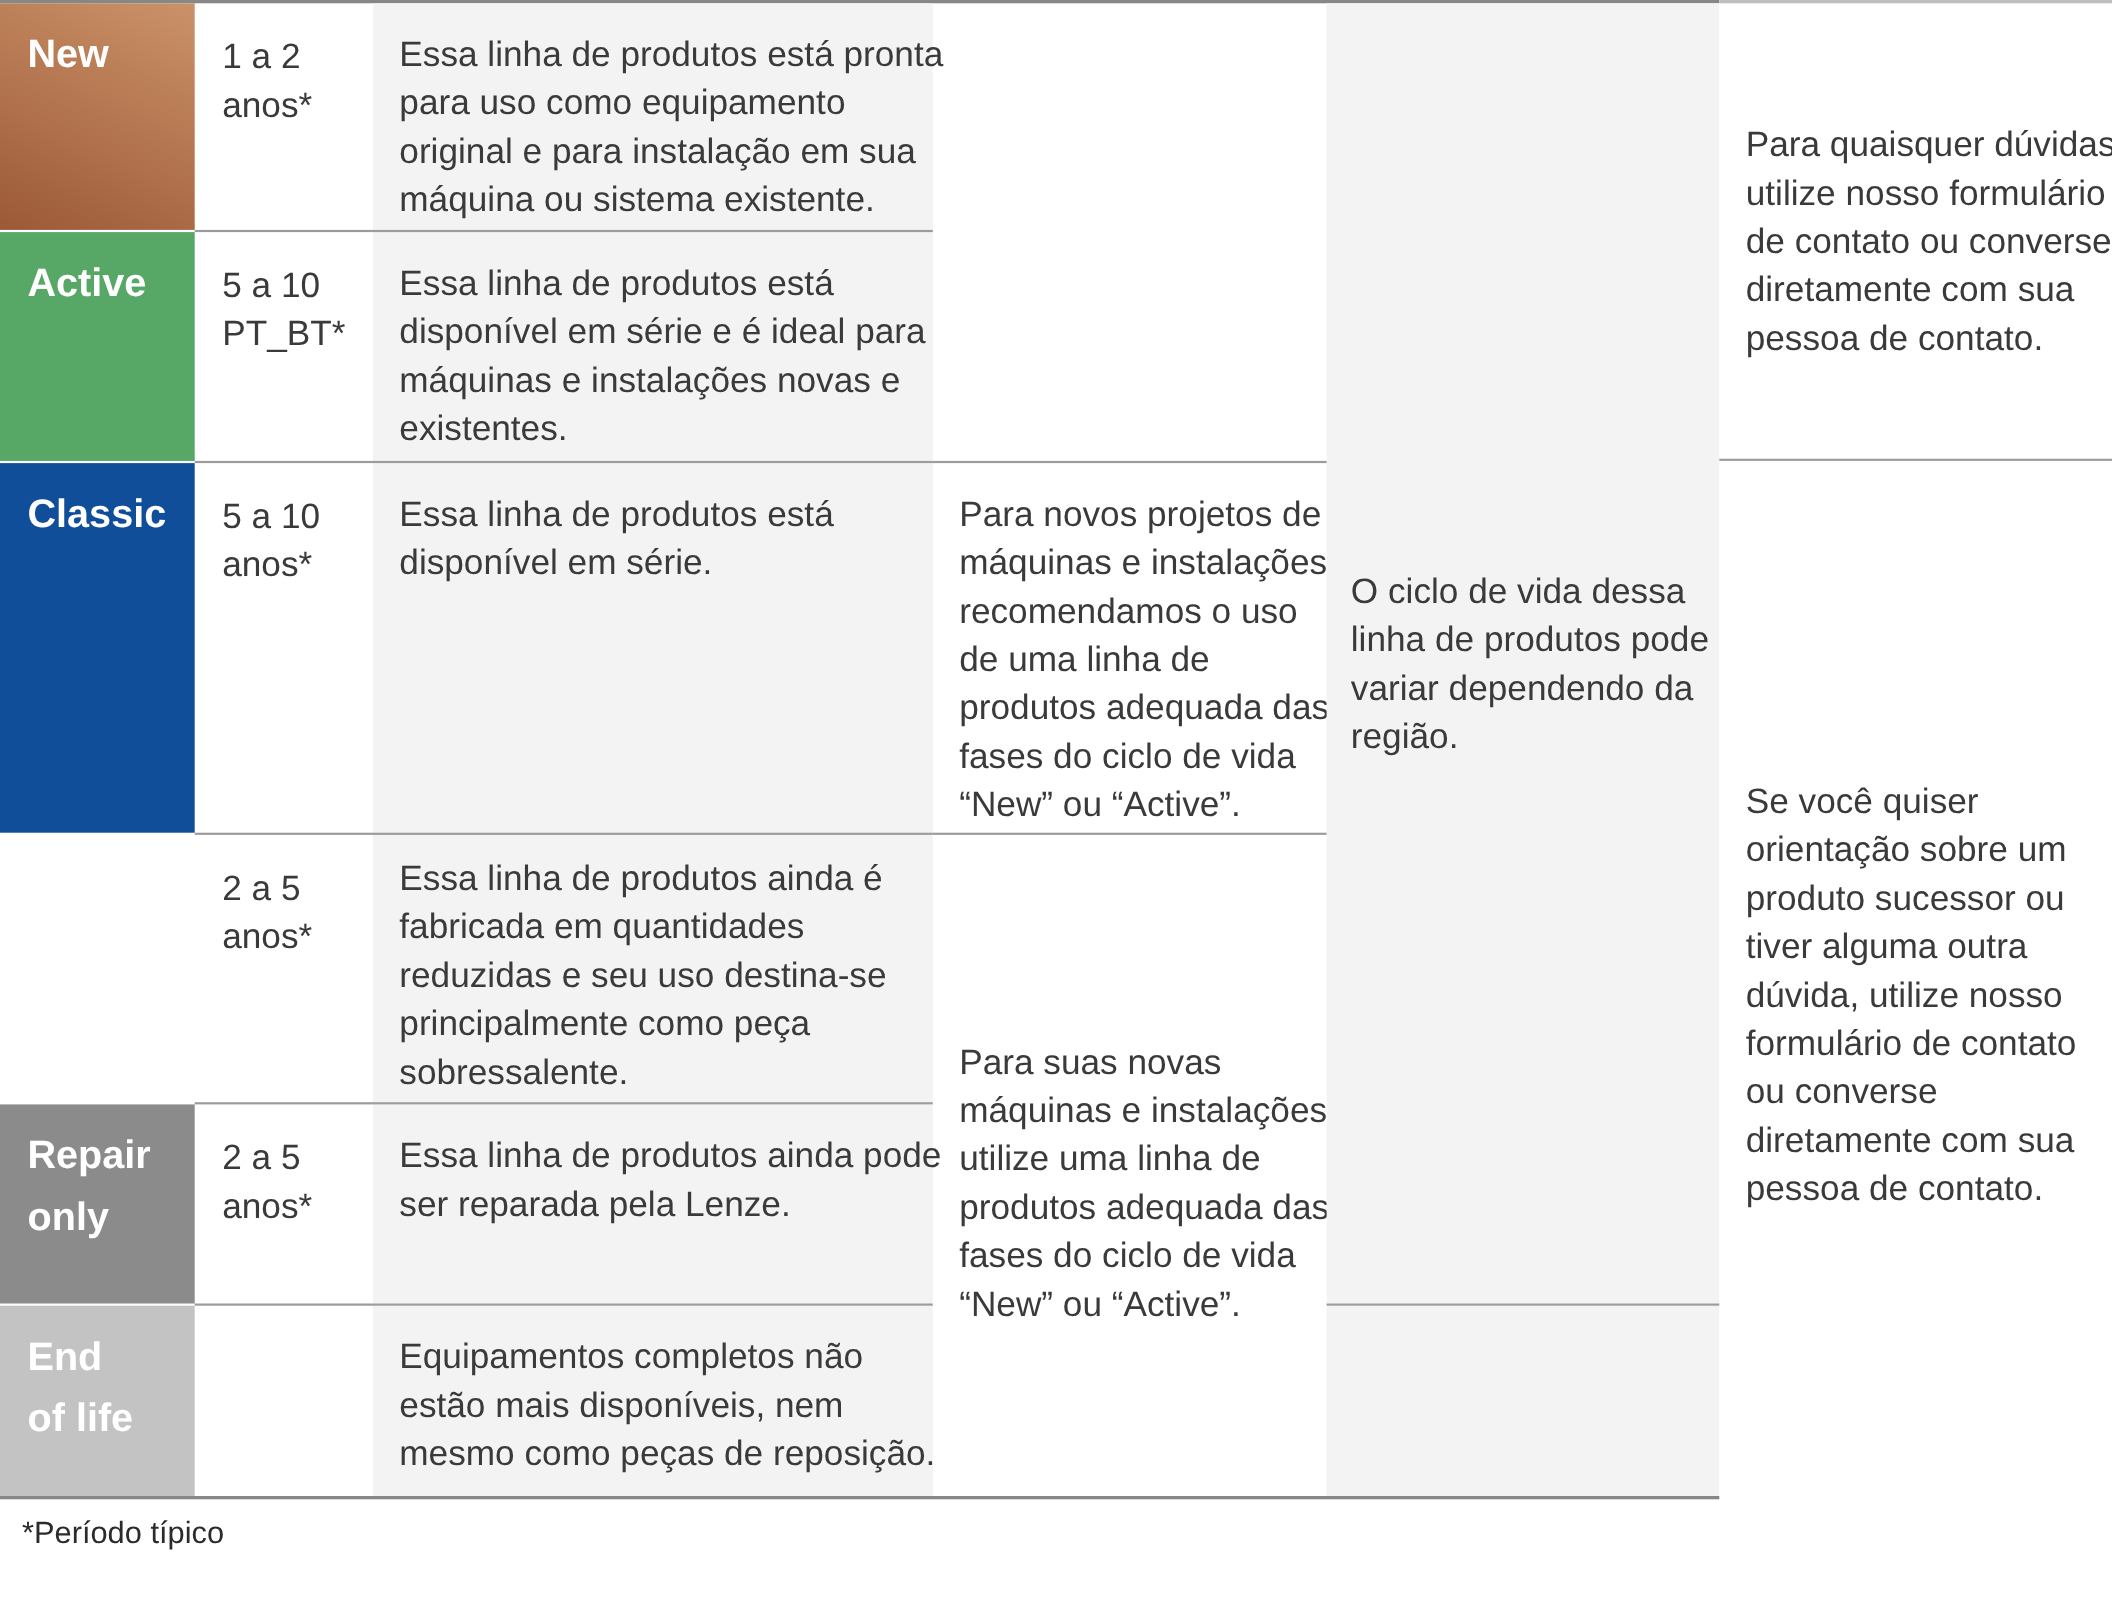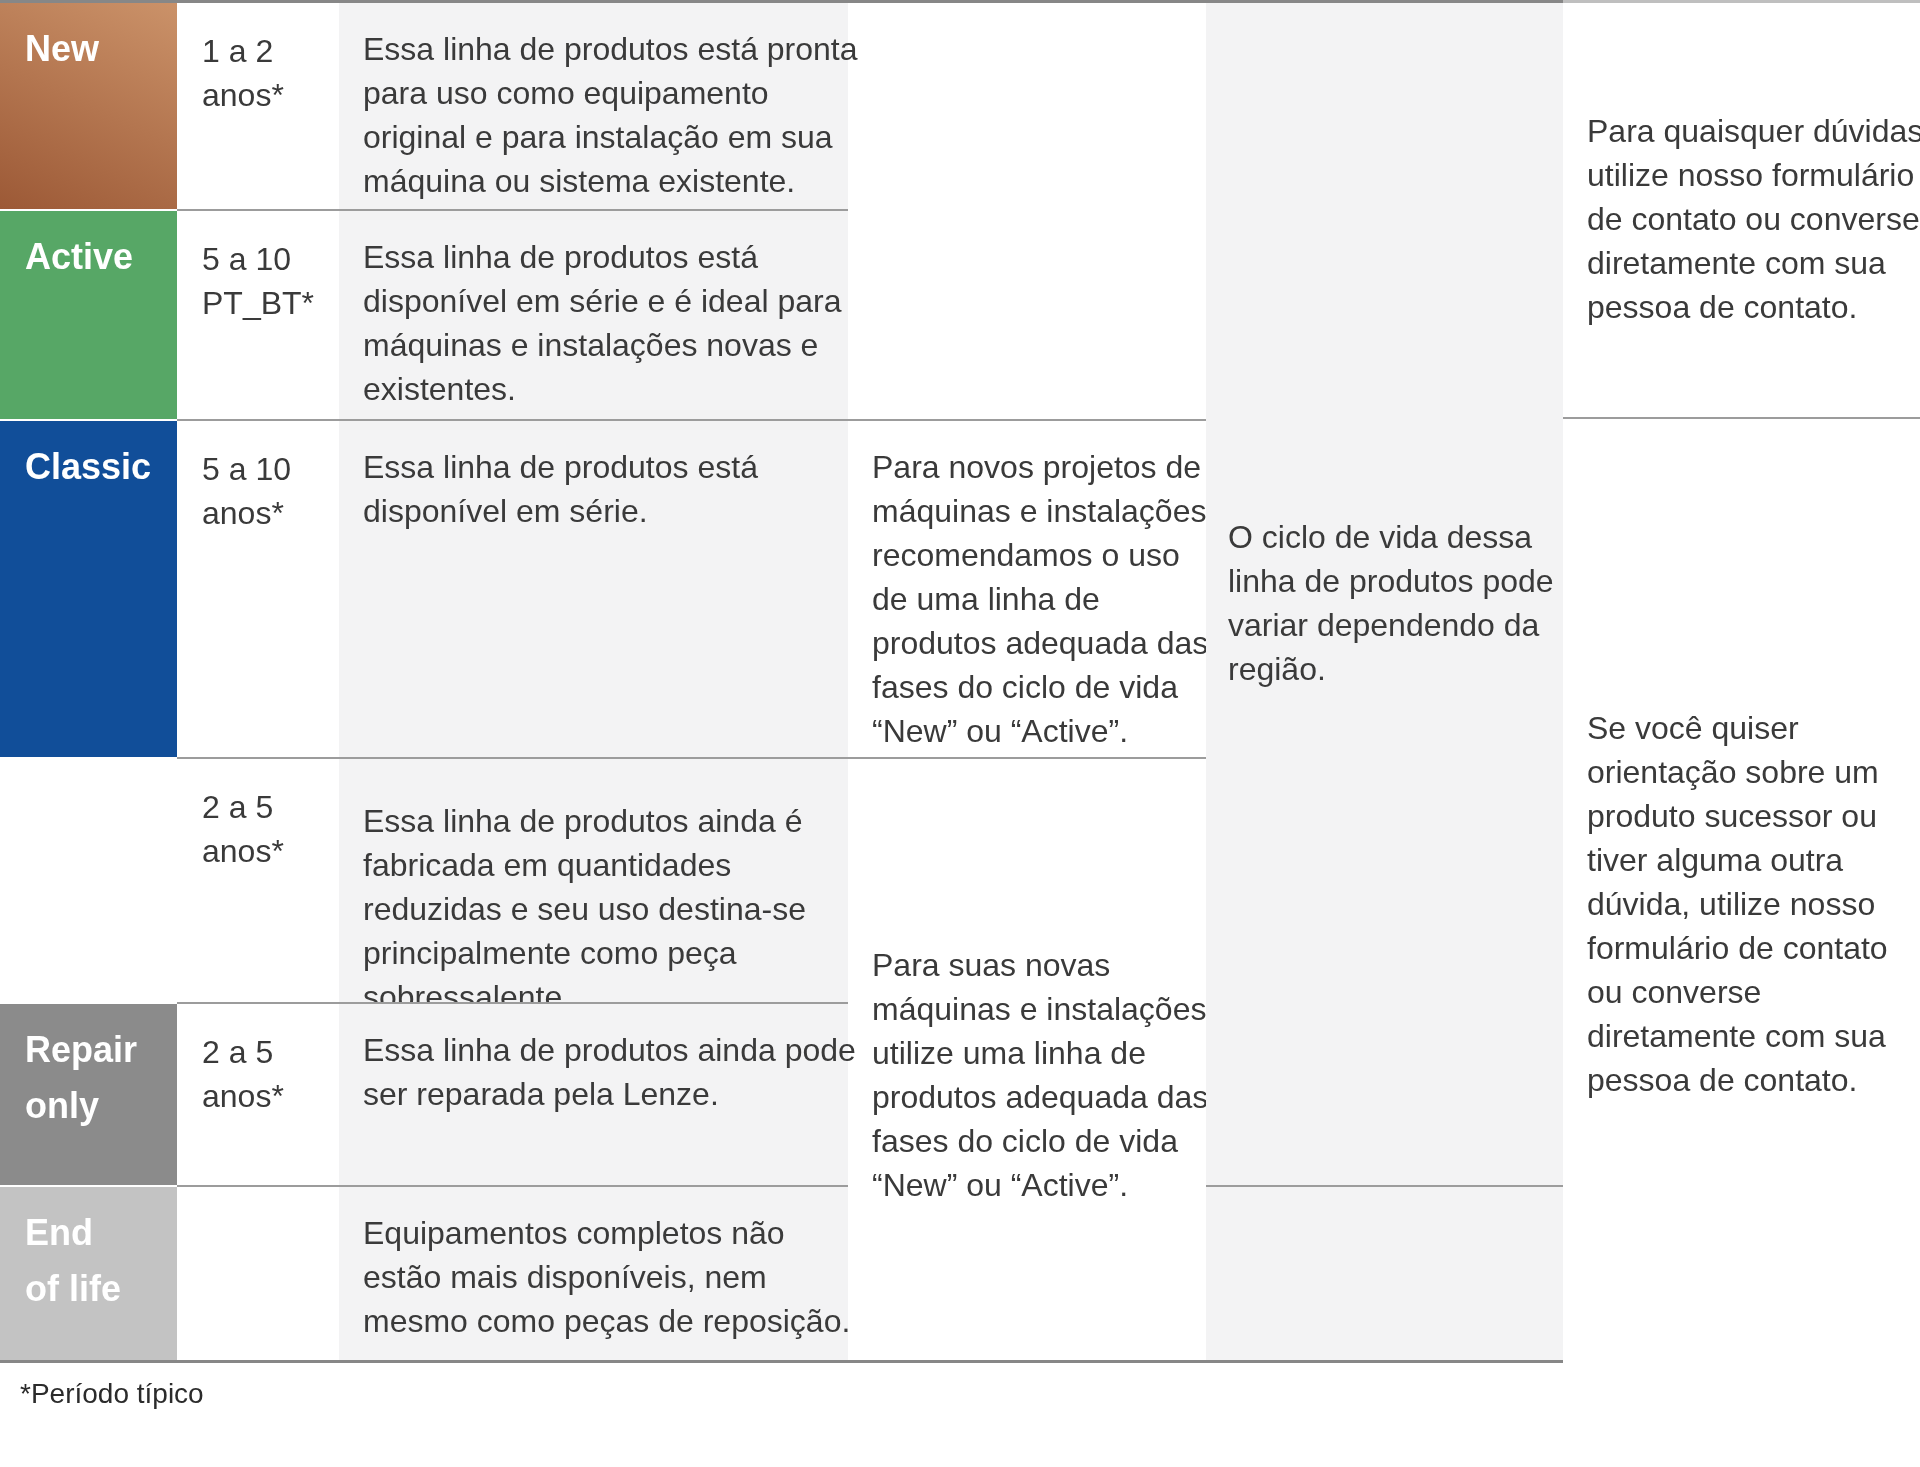--- a/index.html
+++ b/index.html
@@ -59,21 +59,21 @@
   <div class="cell graycell" style="left:339px;width:509px;top:3px;height:206px;padding:24px 24px 0 24px;">Essa linha de produtos está pronta
 para uso como equipamento
 original e para instalação em sua
 máquina ou sistema existente.</div>
   <div class="cell graycell" style="left:339px;width:509px;top:211px;height:208px;padding:24px 24px 0 24px;">Essa linha de produtos está
 disponível em série e é ideal para
 máquinas e instalações novas e
 existentes.</div>
   <div class="cell graycell" style="left:339px;width:509px;top:421px;height:336px;padding:24px 24px 0 24px;">Essa linha de produtos está
 disponível em série.</div>
-  <div class="cell graycell" style="left:339px;width:509px;top:759px;height:243px;padding:40px 24px 0 24px;">Essa linha de produtos ainda é
+  <div class="cell graycell" style="left:339px;width:509px;top:759px;height:243px;padding:17px 24px 0 24px;">Essa linha de produtos ainda é
 fabricada em quantidades
 reduzidas e seu uso destina-se
 principalmente como peça
 sobressalente.</div>
   <div class="cell graycell" style="left:339px;width:509px;top:1004px;height:181px;padding:24px 24px 0 24px;">Essa linha de produtos ainda pode
 ser reparada pela Lenze.</div>
   <div class="cell graycell" style="left:339px;width:509px;top:1187px;height:173px;padding:24px 24px 0 24px;">Equipamentos completos não
 estão mais disponíveis, nem
 mesmo como peças de reposição.</div>
 

